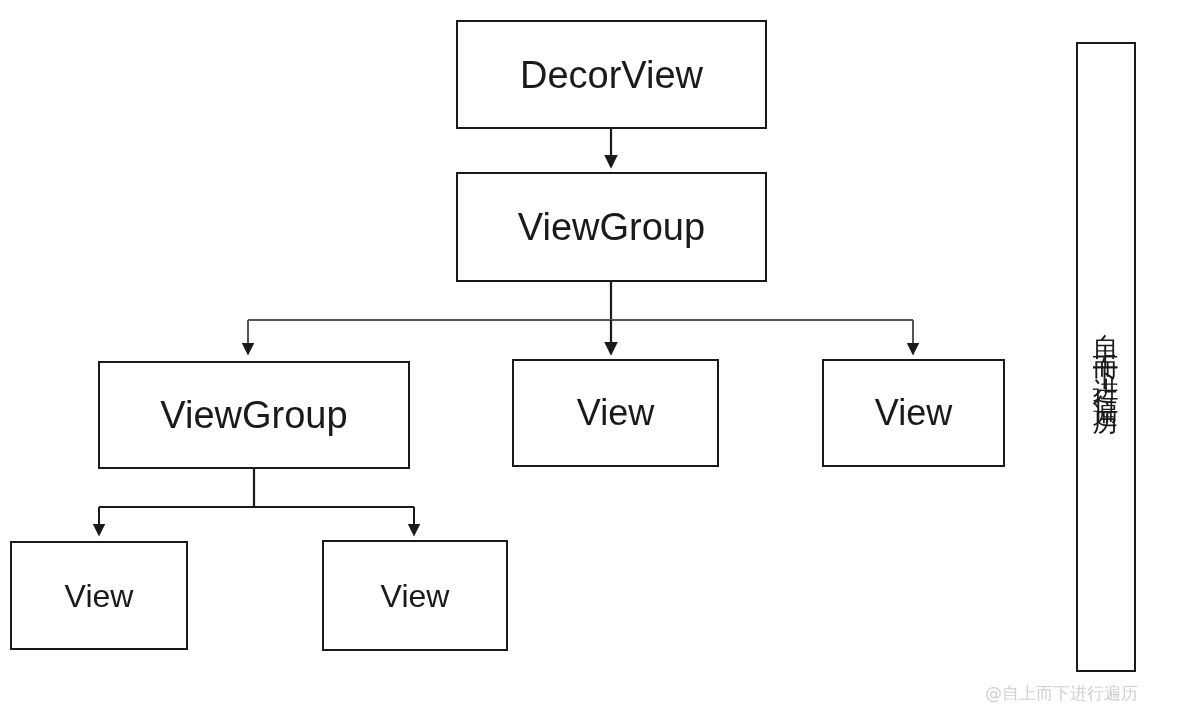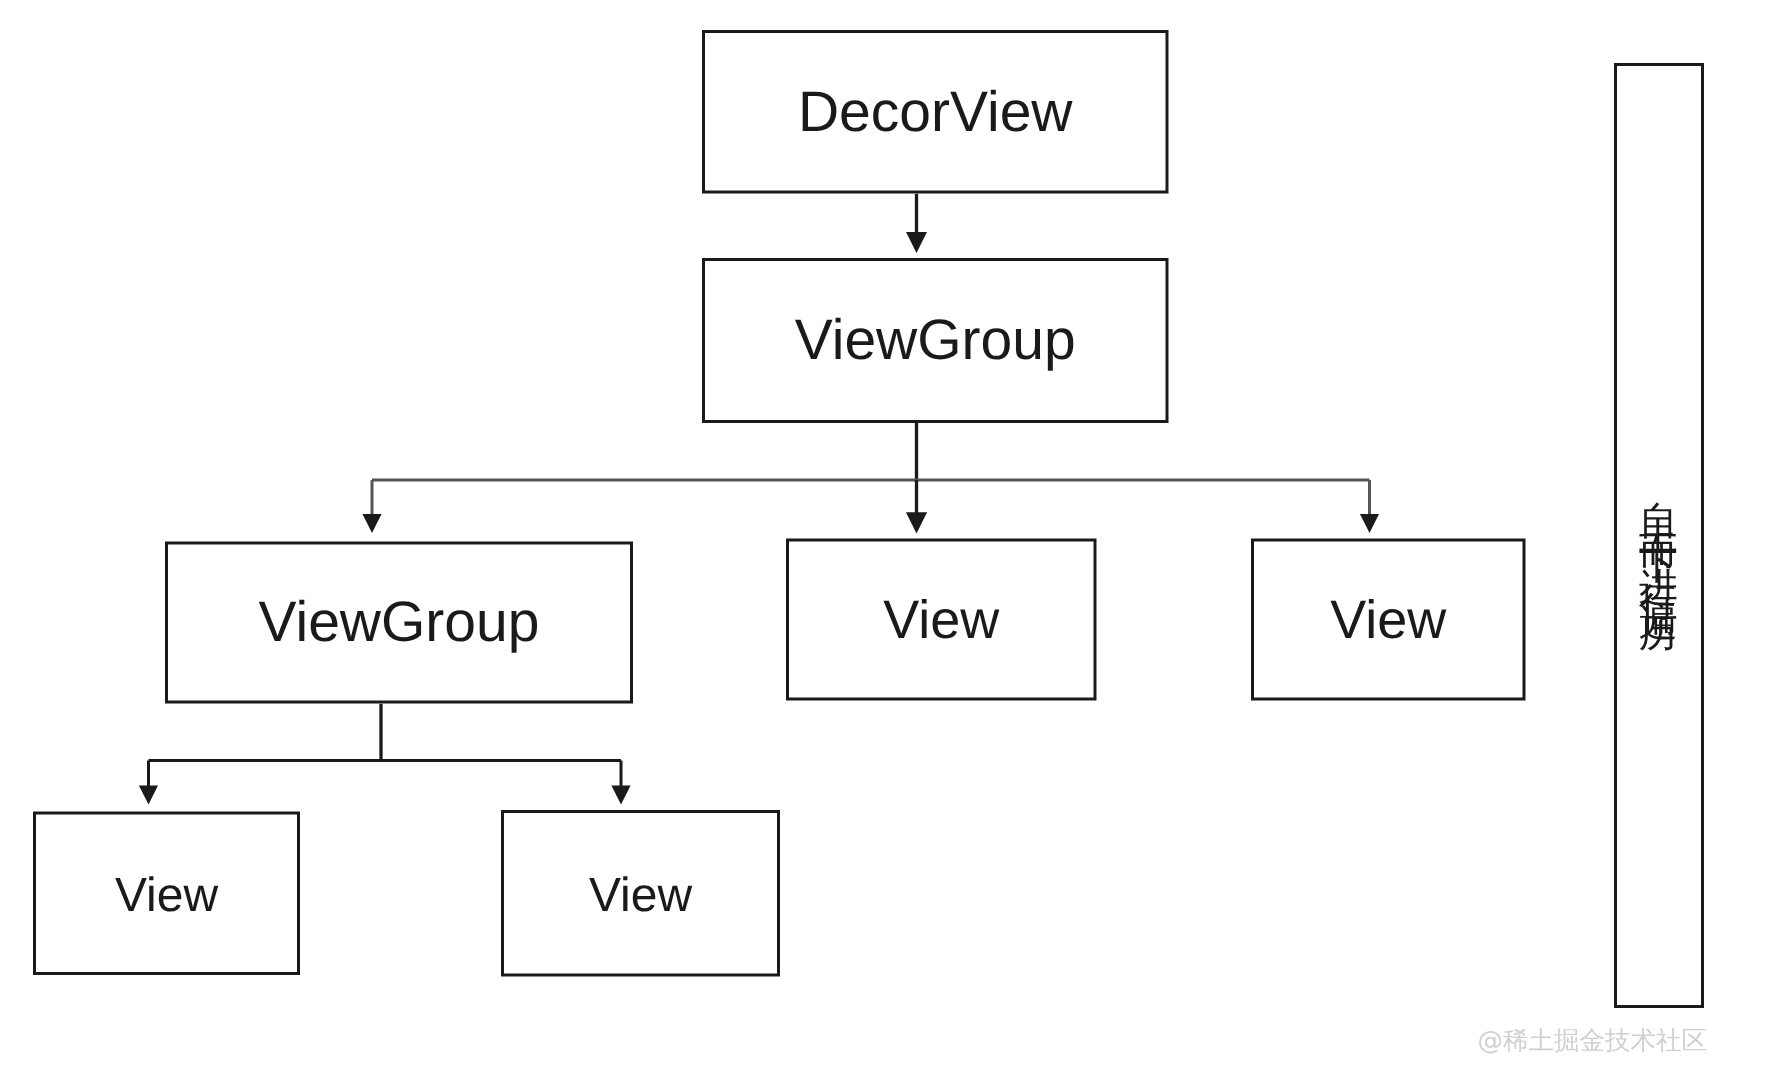--- a/index.html
+++ b/index.html
@@ -26,21 +26,20 @@
     pointer-events: none;
   }
   .node {
     position: absolute;
     box-sizing: border-box;
     border: 2px solid #1a1a1a;
     background: #ffffff;
     display: flex;
     align-items: center;
     justify-content: center;
-    margin-left: 12px;
   }
   .node-label {
     color: #1a1a1a;
     font-weight: 400;
     line-height: 1;
     white-space: nowrap;
   }
   .node-lg .node-label { font-size: 38px; }
   .node-md .node-label { font-size: 36px; }
   .node-sm .node-label { font-size: 32px; }
@@ -124,15 +123,15 @@
   </div>
 
   <div class="node node-sm" style="left:322px; top:540px; width:186px; height:111px;">
     <span class="node-label">View</span>
   </div>
 
   <div class="vbox" style="left:1076px; top:42px; width:60px; height:630px;">
     <span class="vbox-label">自上而下进行遍历</span>
   </div>
 
-  <div class="watermark" style="left:985px; top:682px;">@稀土掘金技术社区</div>
+  <div class="watermark" style="left:985px; top:682px;">@自上而下进行遍历</div>
 
 </div>
 
 </body></html>

